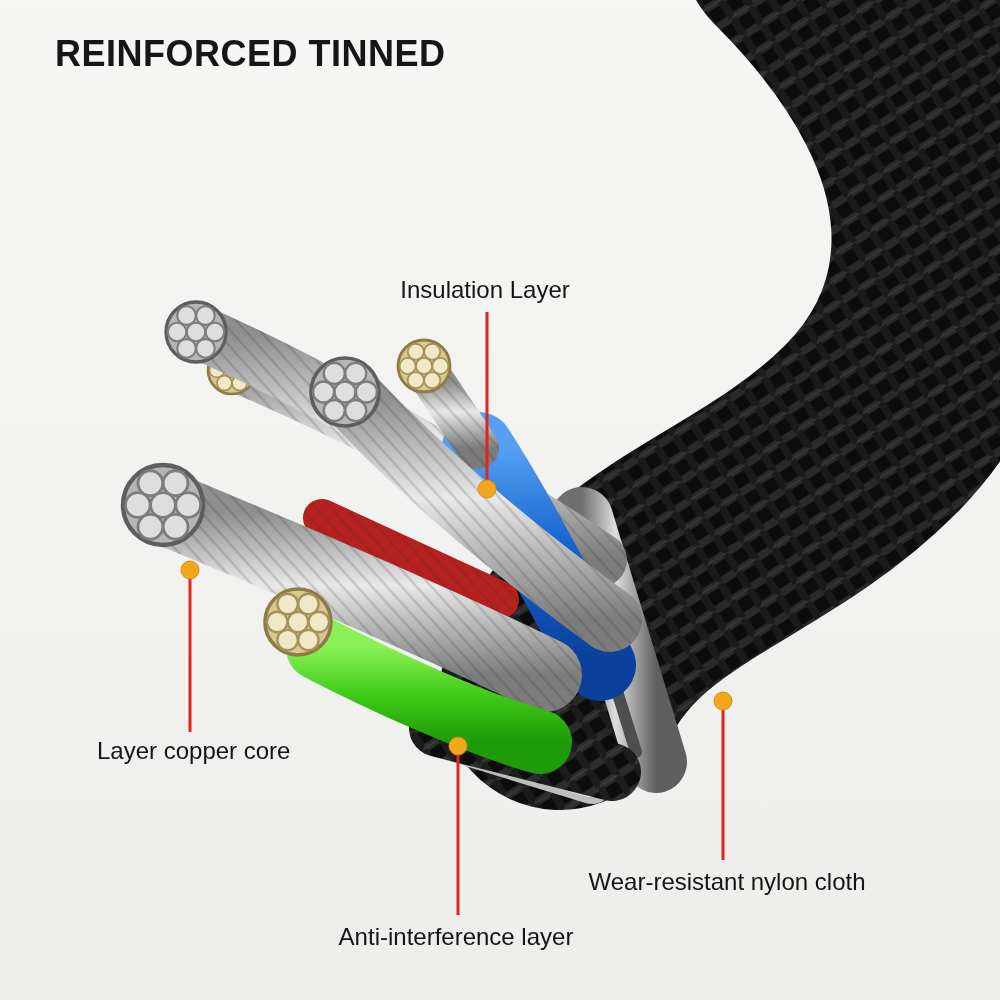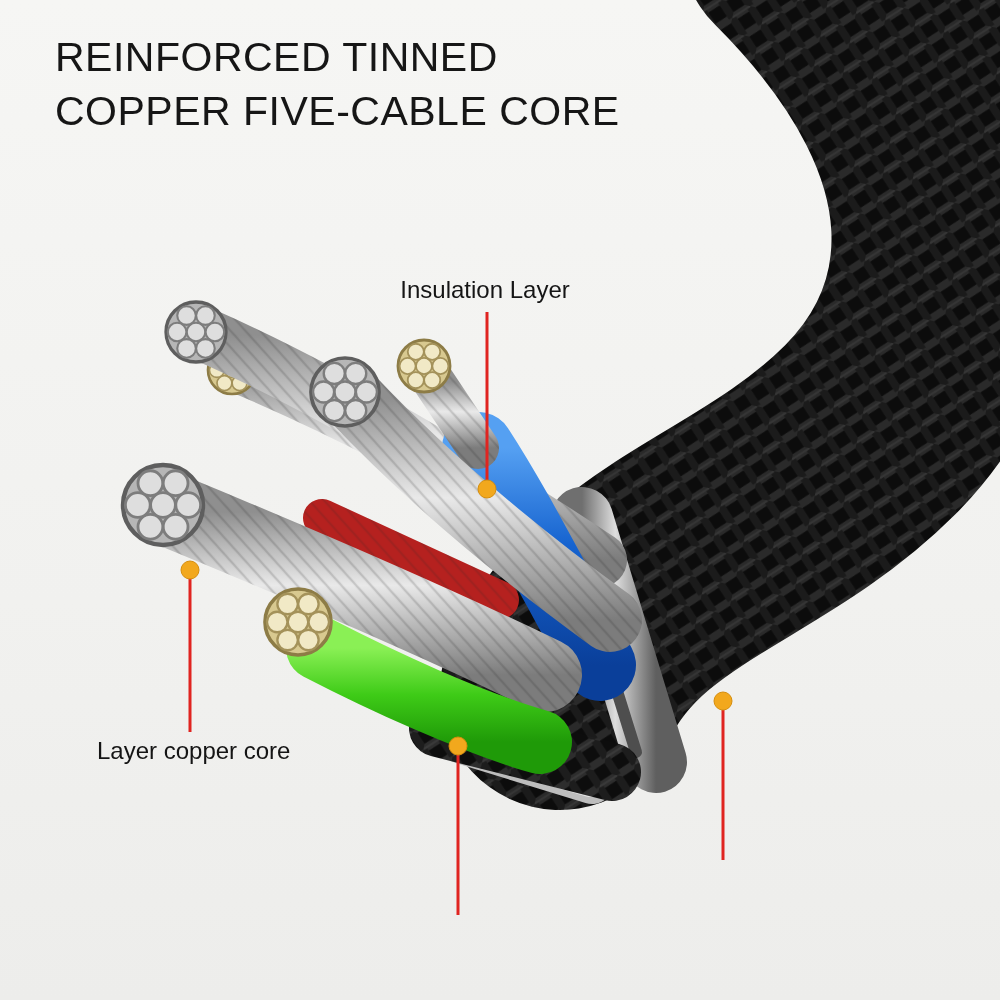--- a/index.html
+++ b/index.html
@@ -4,21 +4,21 @@
 <style>
   html,body{margin:0;padding:0;}
   .stage{
     position:relative;width:1000px;height:1000px;overflow:hidden;
     background:linear-gradient(180deg,#f6f6f4 0%,#f1f1ef 60%,#ededeb 100%);
     font-family:"Liberation Sans",sans-serif;
   }
   .art{position:absolute;left:0;top:0;}
   .title{
     position:absolute;left:55px;top:30px;margin:0;
-    font-size:41px;line-height:1.32;font-weight:400;letter-spacing:.5px;
+    font-size:36px;line-height:1.32;font-weight:700;letter-spacing:.5px;
     color:#161616;
   }
   .title span{display:block;}
   .lbl{
     position:absolute;font-size:24px;color:#151515;white-space:nowrap;
   }
   .lbl.center{transform:translateX(-50%);}
 </style>
 </head>
 <body>
@@ -159,22 +159,23 @@
     <g stroke="#d68e0d" stroke-width="1">
       <circle cx="487" cy="489" r="9" fill="#f2a81d"></circle>
       <circle cx="190" cy="570" r="9" fill="#f2a81d"></circle>
       <circle cx="458" cy="746" r="9" fill="#f2a81d"></circle>
       <circle cx="723" cy="701" r="9" fill="#f2a81d"></circle>
     </g>
   </svg>
 
   <h1 class="title">
     <span>REINFORCED TINNED</span>
-    <span>COPPER FIVE-CABLE CORE</span>
   </h1>
 
   <div class="lbl center" style="left:485px;top:276px;text-align:center;">Insulation Layer</div>
 
   <div class="lbl" style="left:97px;top:737px;">Layer copper core</div>
 
+  <div class="lbl center" style="left:456px;top:923px;">Anti-interference layer</div>
 
+  <div class="lbl center" style="left:727px;top:868px;">Wear-resistant nylon cloth</div>
 
 </div>
 
 </body></html>

